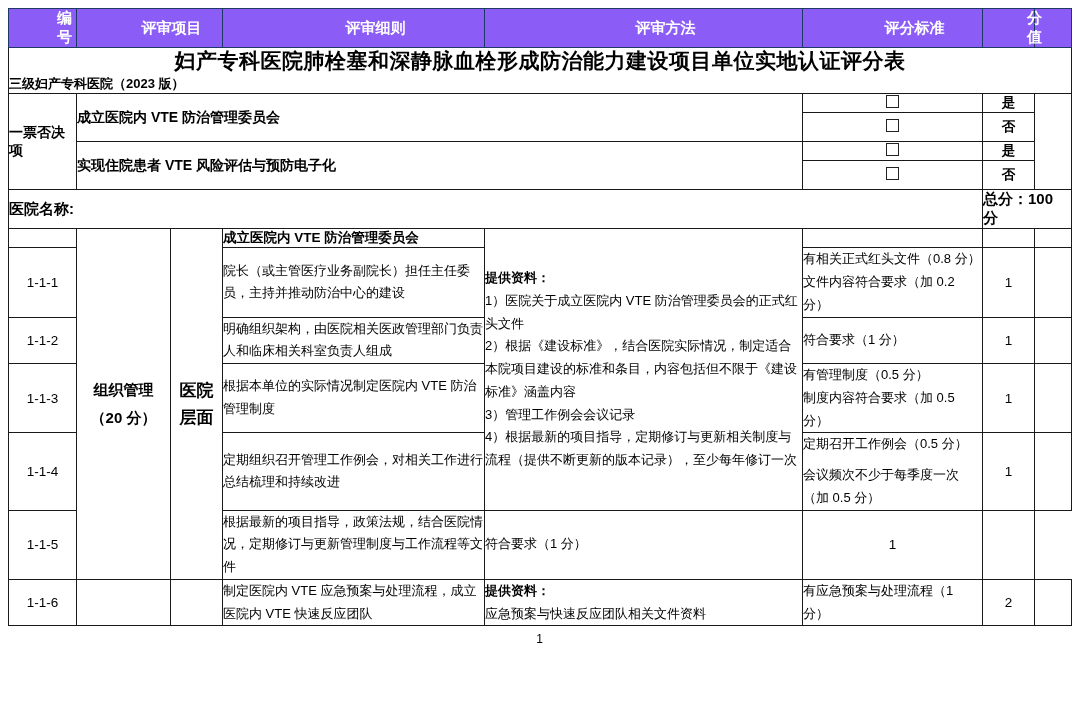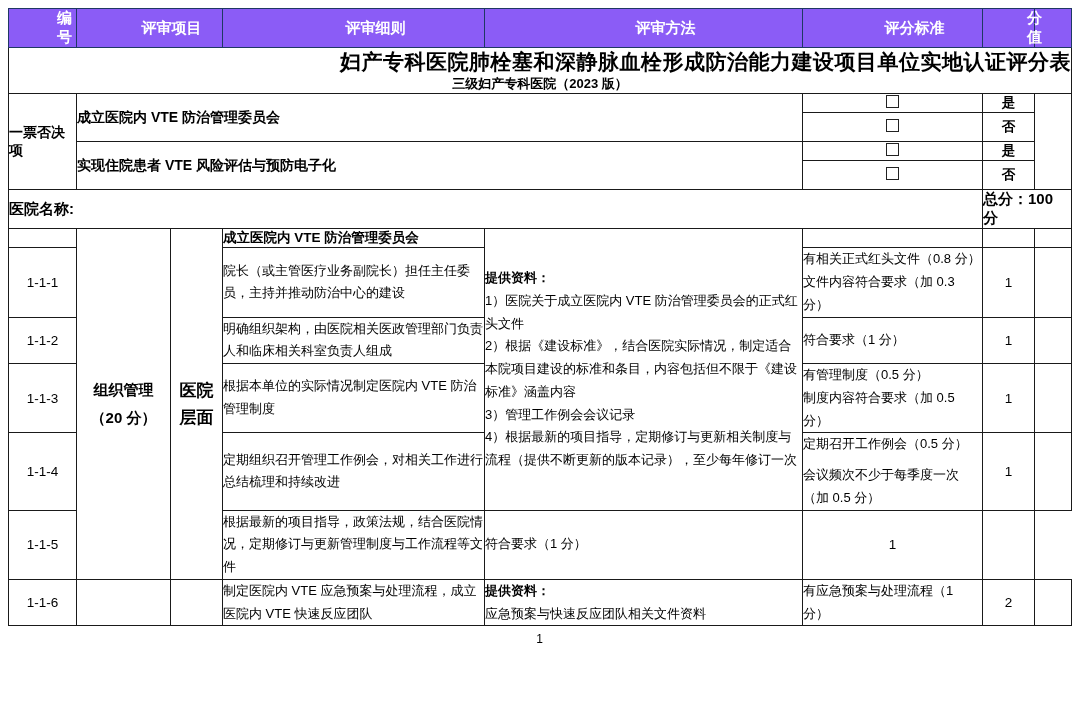--- a/index.html
+++ b/index.html
@@ -19,38 +19,38 @@
     border-collapse:collapse;
     width:1063px;
     table-layout:fixed;
   }
   table.doc td, table.doc th{
     border:1px solid #1a1a1a;
     padding:0;
     vertical-align:middle;
   }
   .title-cell{
-    text-align:right;
+    text-align:center;
     padding:10px 6px 4px 6px;
     border-bottom:none !important;
+    font-family:Liberation Serif, serif;
   }
   .doc-title{
     font-size:21px;
     font-weight:bold;
     letter-spacing:.5px;
     line-height:1.3;
   }
   .doc-sub{
     font-size:13px;
     font-weight:bold;
     padding:2px 0 9px 0;
     border-top:none !important;
   }
   .sub-cell{
-    text-align:center;
     border-top:none !important;
     padding-bottom:8px;
   }
   .veto-label{
     text-align:left;
     font-size:14px;
     font-weight:bold;
     padding-left:4px;
   }
   .veto-item{
@@ -231,21 +231,21 @@
       <td class="crit"></td>
       <td class="c-score"></td>
       <td class="c-got"></td>
     </tr>
 
     <tr>
       <td class="c-no">1-1-1</td>
       <td class="cell">院长（或主管医疗业务副院长）担任主任委员，主持并推动防治中心的建设</td>
       <td class="crit">
         <div>有相关正式红头文件（0.8 分）</div>
-        <div>文件内容符合要求（加 0.3 分）</div>
+        <div>文件内容符合要求（加 0.2 分）</div>
       </td>
       <td class="c-score">1</td>
       <td class="c-got"></td>
     </tr>
 
     <tr>
       <td class="c-no">1-1-2</td>
       <td class="cell">明确组织架构，由医院相关医政管理部门负责人和临床相关科室负责人组成</td>
       <td class="crit">
         <div>符合要求（1 分）</div>

